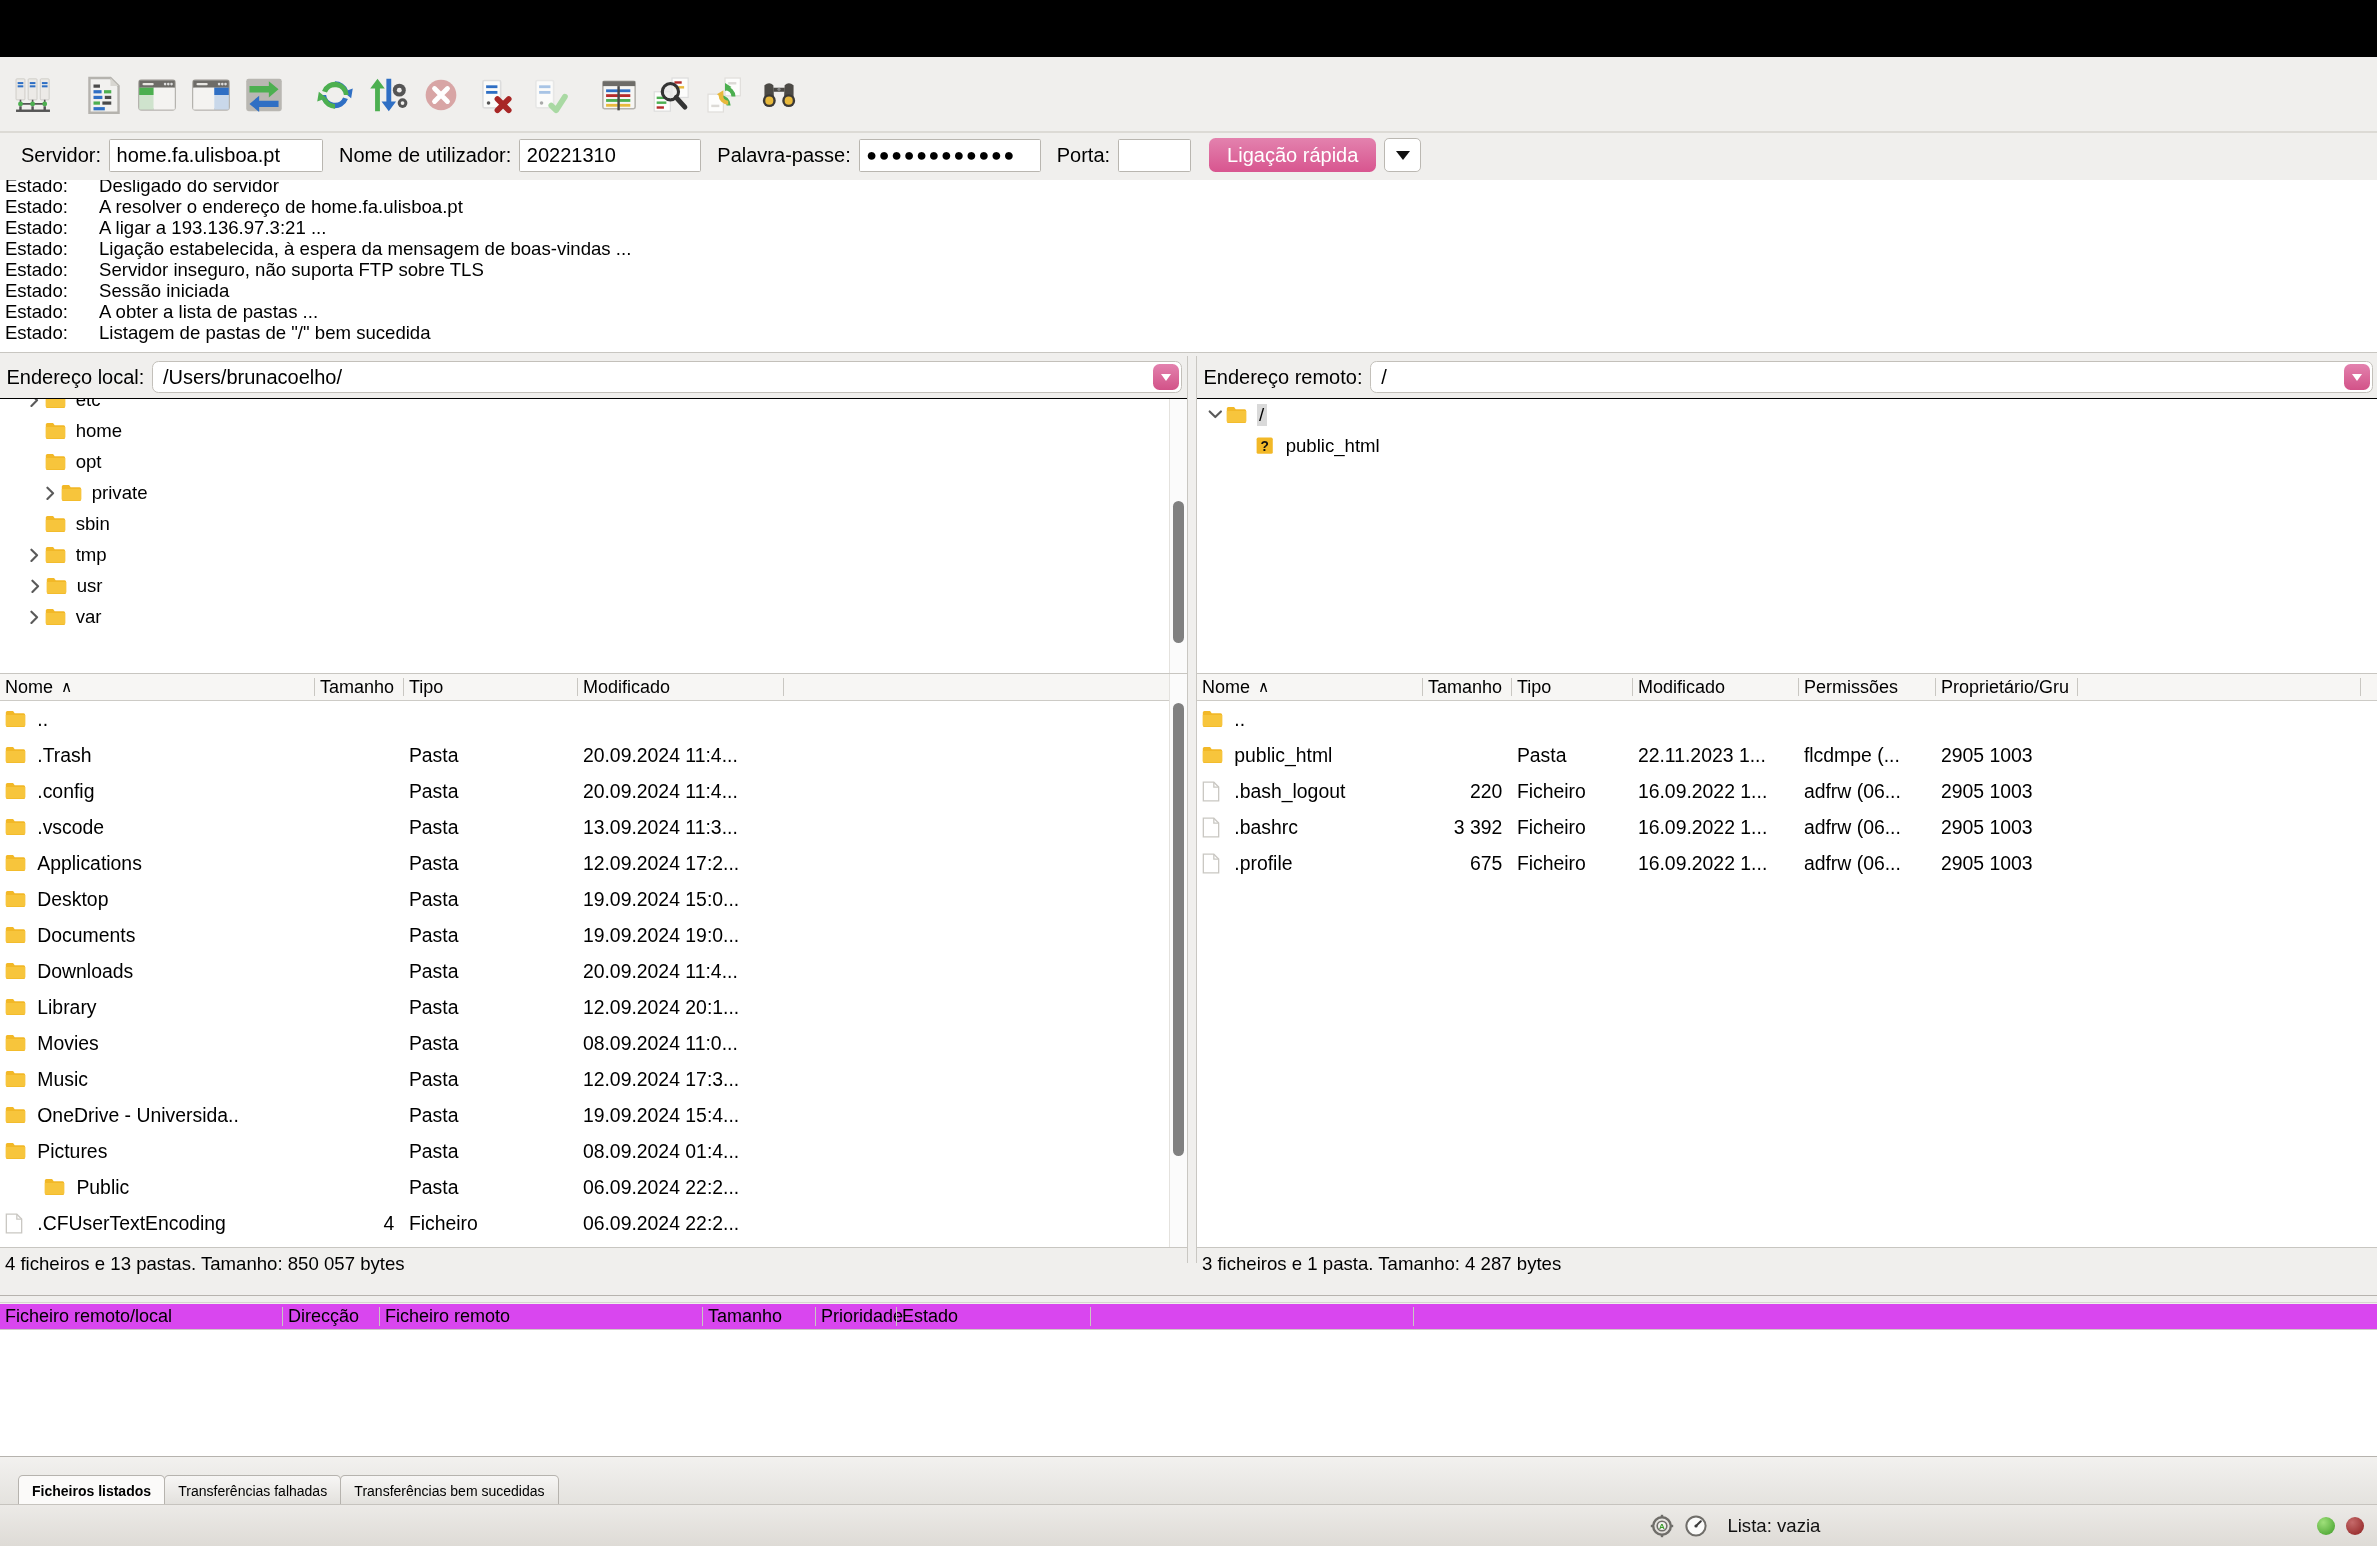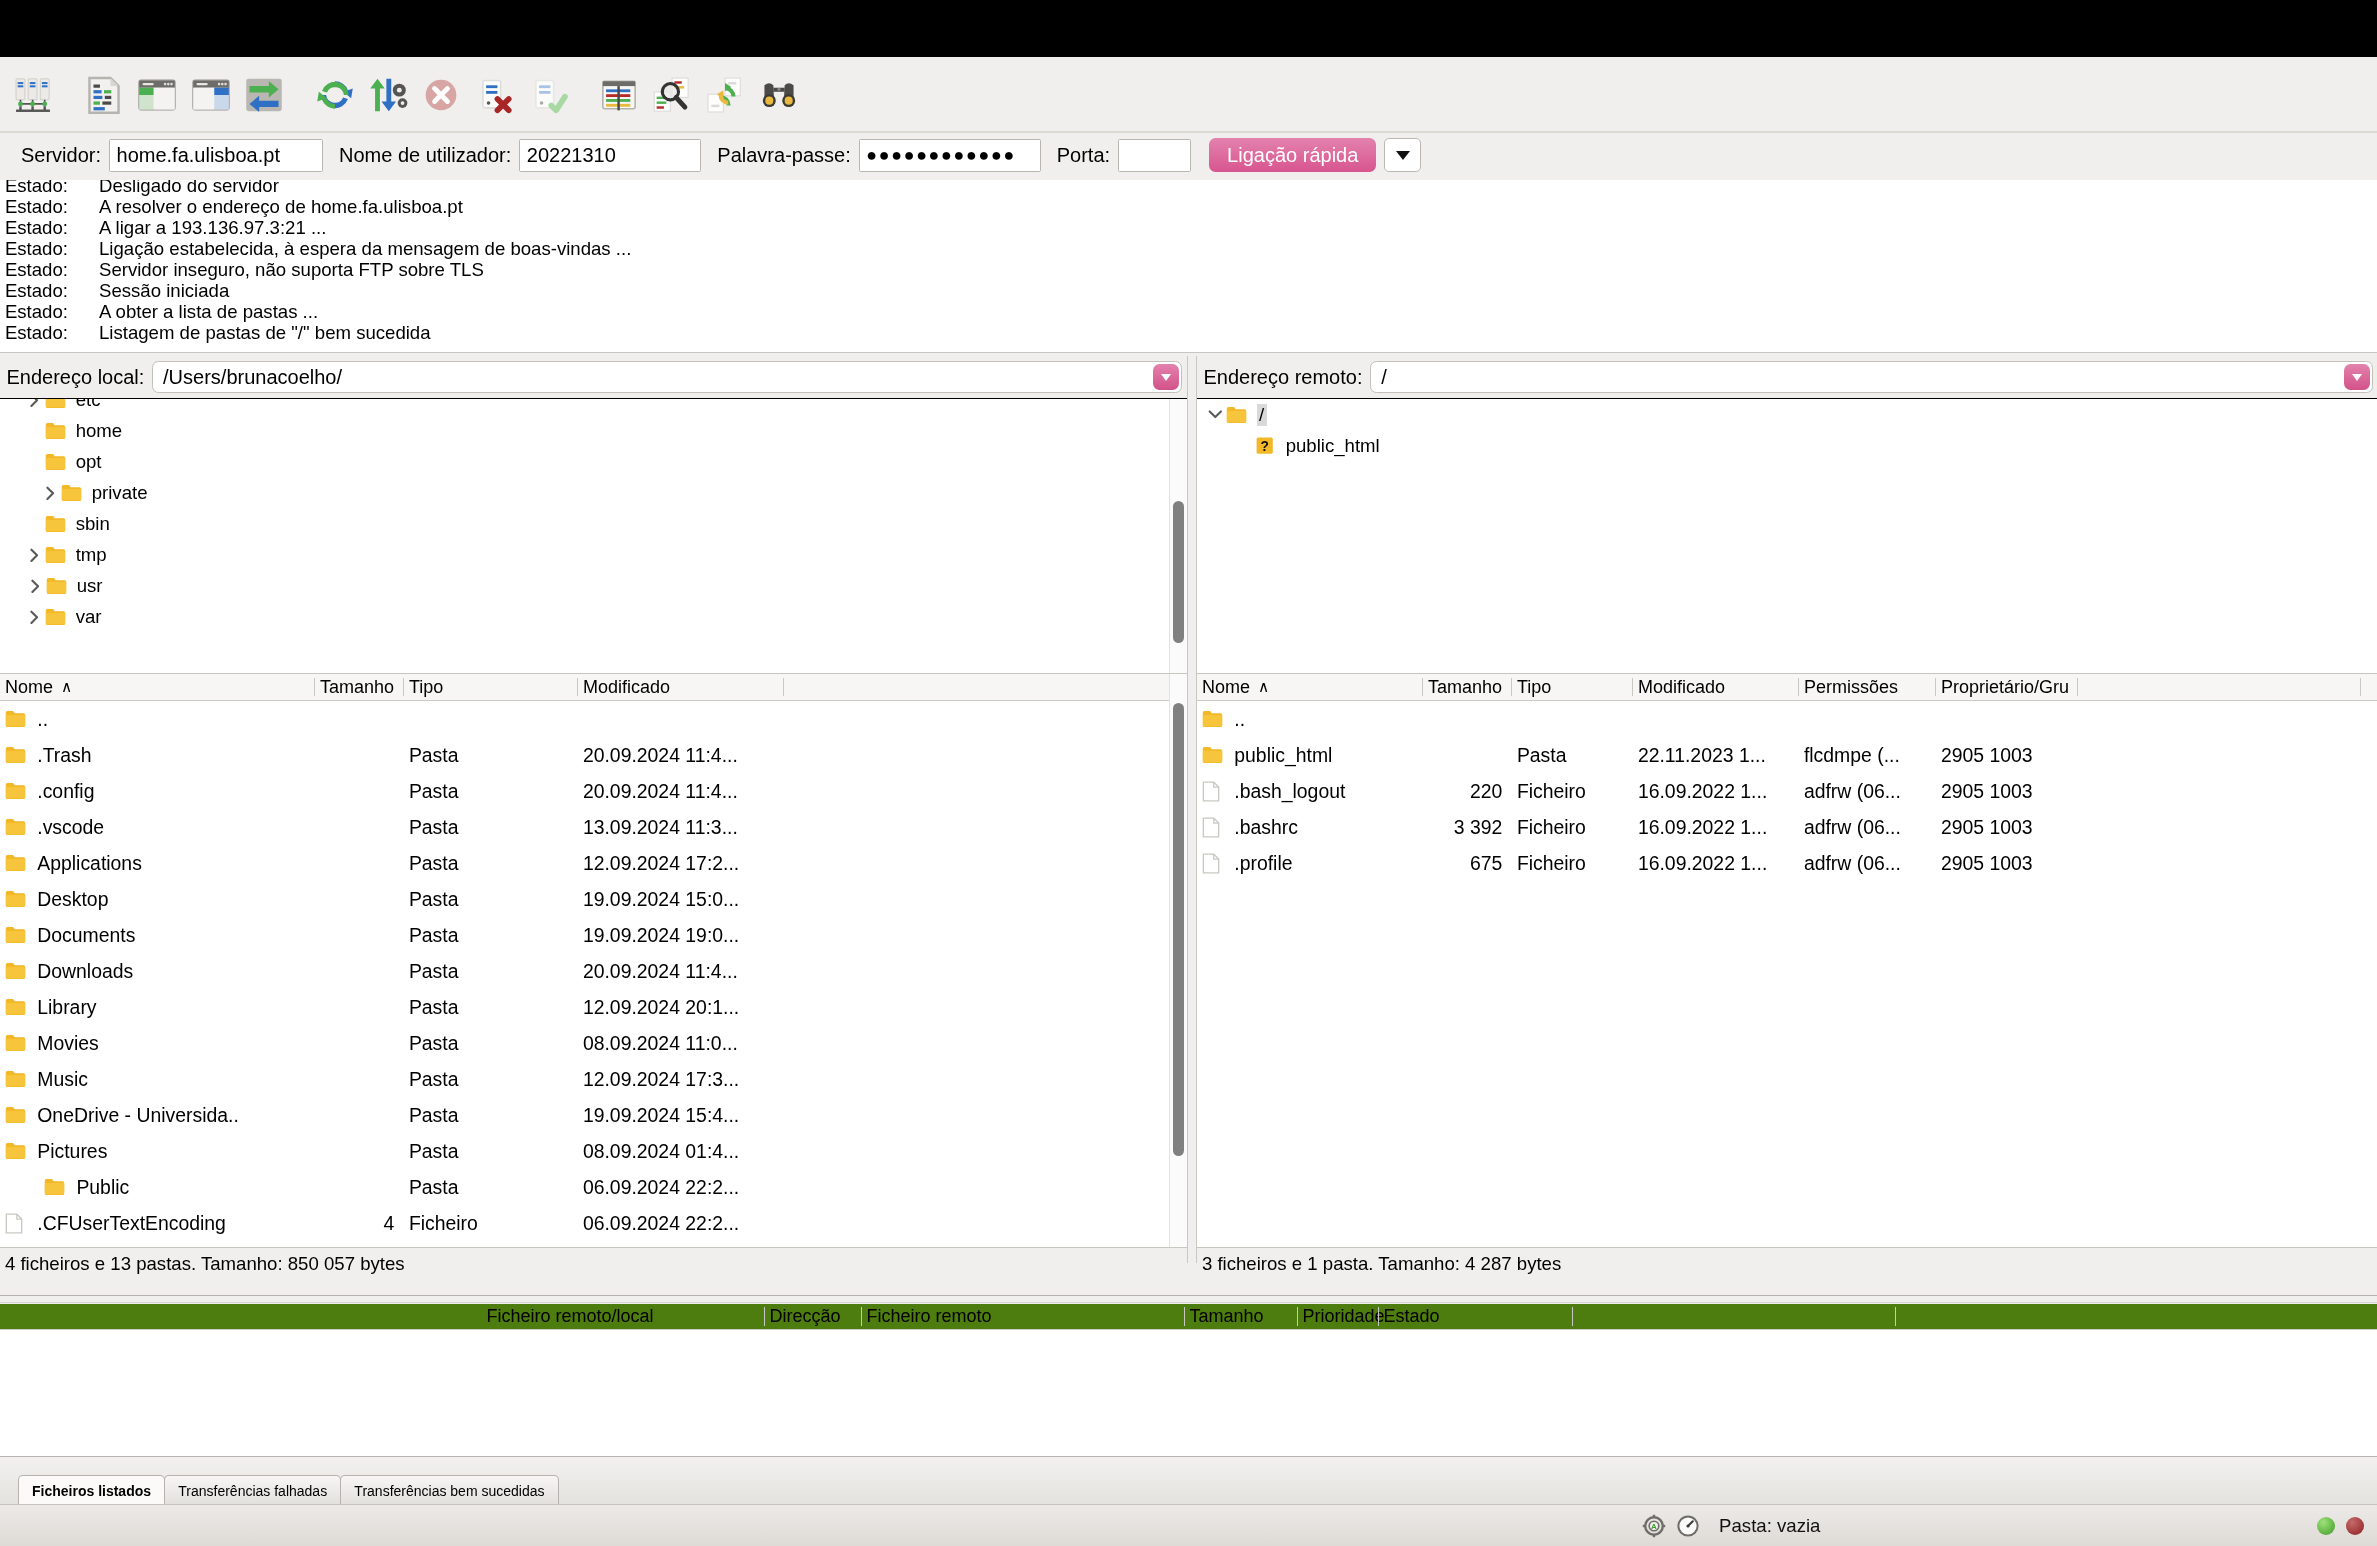--- a/index.html
+++ b/index.html
@@ -204,22 +204,22 @@
   .queue-sep {
     position: absolute; left: 0; top: 1295px; width: 2377px; height: 8px;
     background: #f0efed; border-top: 1.6px solid #b6b3ae; border-bottom: 0.8px solid #d7d5d0;
   }
   .queue {
     position: absolute; left: 0; top: 1304px; width: 2377px; height: 152px;
     background: #ffffff;
   }
   .q-head {
     height: 26px; display: flex; align-items: center;
-    background: #4d7c0f; border-bottom: 0.8px solid #cdcbc6;
-    font-size: 18px; color: #000; justify-content: center;
+    background: #d946ef; border-bottom: 0.8px solid #cdcbc6;
+    font-size: 18px; color: #000;
   }
   .q-head .col { position: relative; height: 100%; display:flex; align-items: center; padding-left: 4.9px; }
   .q-head .col::after {
     content:""; position:absolute; right:0; top:3.2px; bottom:3.2px; width:0.8px; background:#c9c7c2;
   }
 
   
   .tabbar {
     position: absolute; left: 0; top: 1456px; width: 2377px; height: 49px;
     background: linear-gradient(to bottom, #f2f1ef, #e4e2de);
@@ -1067,20 +1067,20 @@
           <text x="15" y="19" font-size="10" font-family="Liberation Sans, sans-serif" fill="#3b9b2b" text-anchor="middle" font-weight="bold">A</text>
         </svg>
       </span>
       <span class="sb-ico">
         <svg width="24" height="24" viewBox="0 0 30 30">
           <circle cx="15" cy="15" r="12" fill="#fbfbfa" stroke="#6f6d69" stroke-width="2.5"></circle>
           <path d="M15 15 L21 9" stroke="#3a3a3a" stroke-width="2.5" stroke-linecap="round"></path>
           <circle cx="15" cy="15" r="2" fill="#3a3a3a"></circle>
         </svg>
       </span>
-      <span class="sb-text">Pasta: vazia</span>
+      <span class="sb-text">Lista: vazia</span>
       <span class="led green"></span>
       <span class="led red"></span>
     </div>
   </div>
 
 </div>
 
 
 </body></html>

